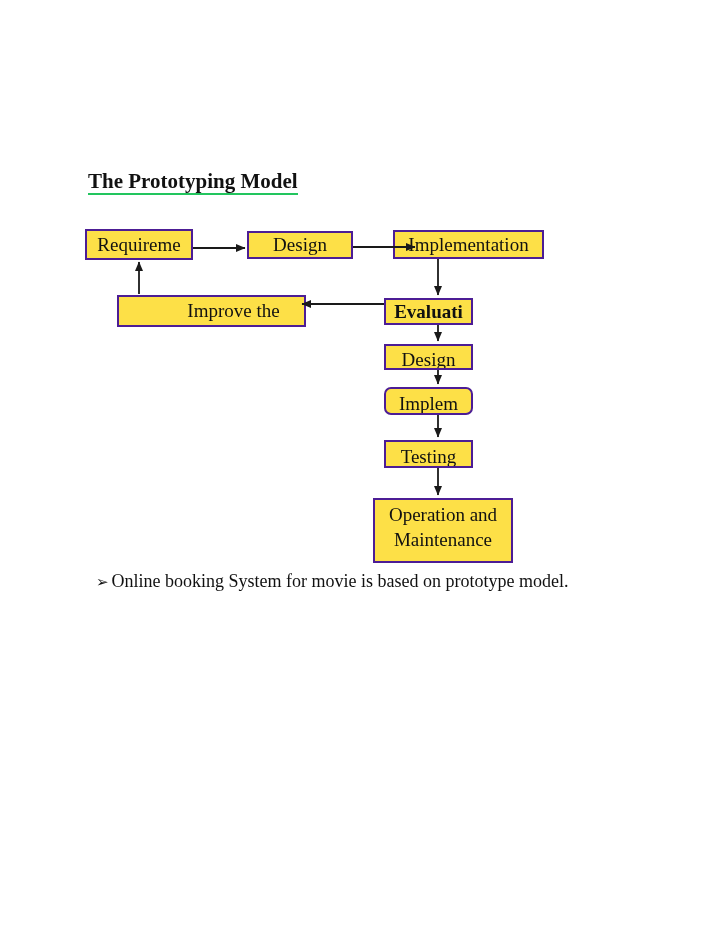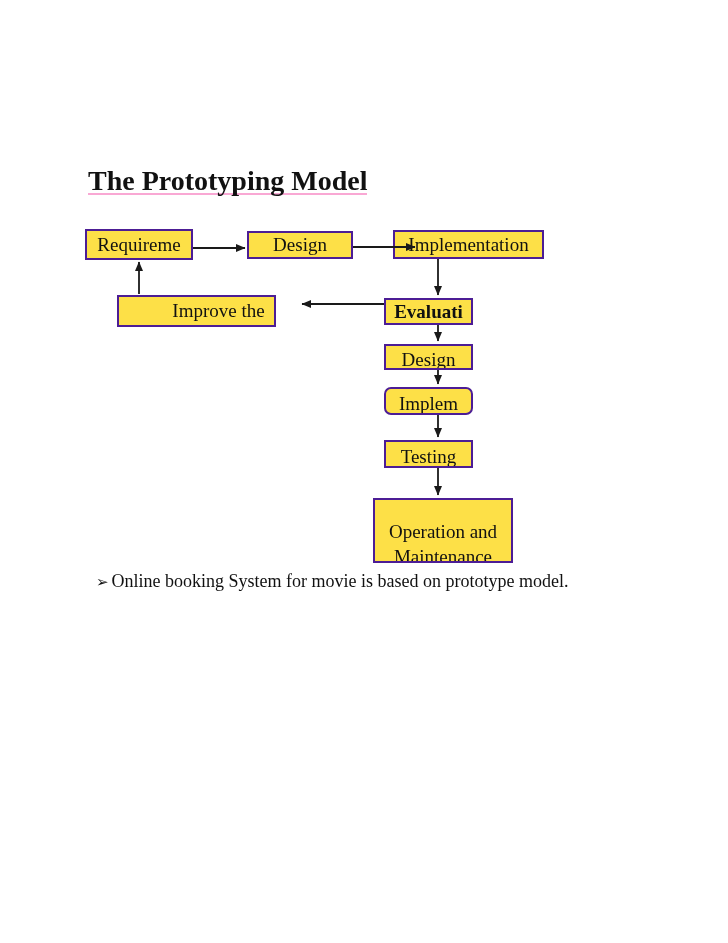--- a/index.html
+++ b/index.html
@@ -6,40 +6,40 @@
   #page{
     position:relative;
     width:728px;height:943px;
     background:#ffffff;
     overflow:hidden;
     font-family:"Liberation Serif", serif;
     color:#111111;
   }
   #title{
     position:absolute;left:88px;top:170px;
-    font-size:28px;font-weight:bold;line-height:22px;
-    border-bottom:2px solid #f9a8d4;
+    font-size:21px;font-weight:bold;line-height:22px;
+    border-bottom:2px solid #22c55e;
     padding-bottom:1px;
     white-space:nowrap;
   }
   .box{
     position:absolute;box-sizing:border-box;
     border:2px solid #4c1d95;background:#fde047;
     font-size:19px;text-align:center;
     overflow:hidden;white-space:nowrap;
   }
   .b-req   {left:85px; top:229px;width:108px;height:31px;line-height:27px;}
   .b-des1  {left:247px;top:231px;width:106px;height:28px;line-height:24px;}
   .b-impl1 {left:393px;top:230px;width:151px;height:29px;line-height:25px;}
-  .b-improve{left:117px;top:295px;width:159px;height:32px;line-height:28px;padding-left:44px;}
+  .b-improve{left:117px;top:295px;width:189px;height:32px;line-height:28px;padding-left:44px;}
   .b-eval  {left:384px;top:298px;width:89px;height:27px;line-height:24px;font-weight:bold;}
   .b-des2  {left:384px;top:344px;width:89px;height:26px;line-height:27px;}
   .b-impl2 {left:384px;top:387px;width:89px;height:28px;line-height:29px;border-radius:7px;}
   .b-test  {left:384px;top:440px;width:89px;height:28px;line-height:29px;}
-  .b-oper  {left:373px;top:498px;width:140px;height:65px;line-height:25px;padding-top:19px;white-space:normal;}
+  .b-oper  {left:373px;top:498px;width:140px;height:65px;line-height:25px;padding-top:2px;white-space:normal;}
   #arrows{position:absolute;left:0;top:0;pointer-events:none;}
   #bullet{
     position:absolute;left:96px;top:569px;
     font-size:18px;line-height:24px;white-space:nowrap;text-align:center;
   }
   #bullet .marker{
     font-family:"DejaVu Sans", sans-serif;
     font-size:15px;margin-right:3px;
   }
 </style>

